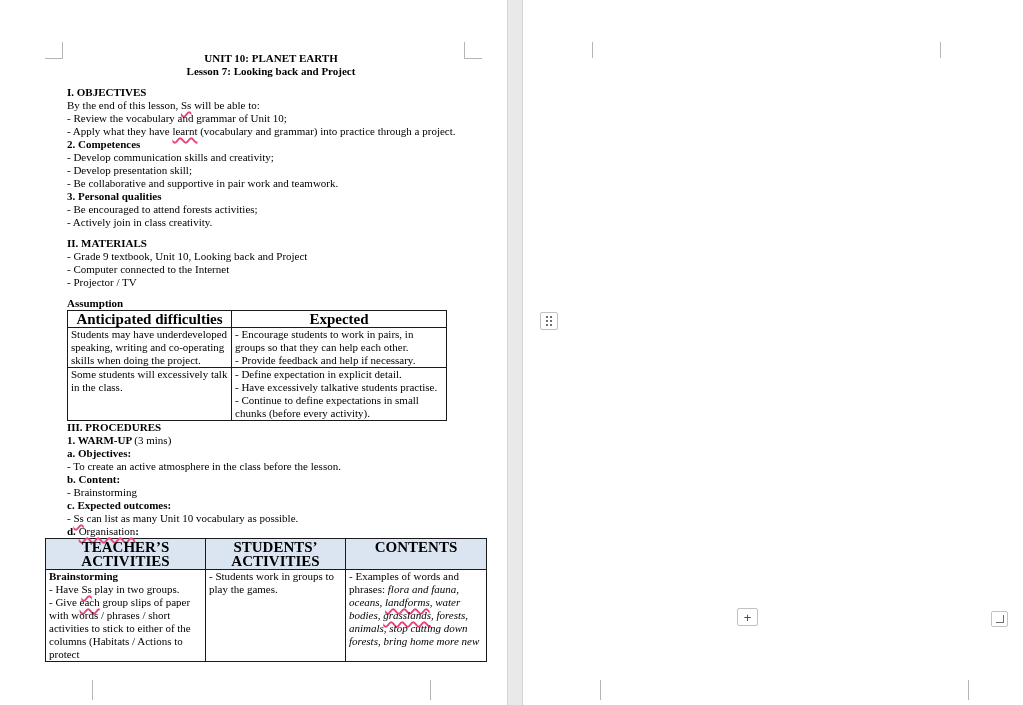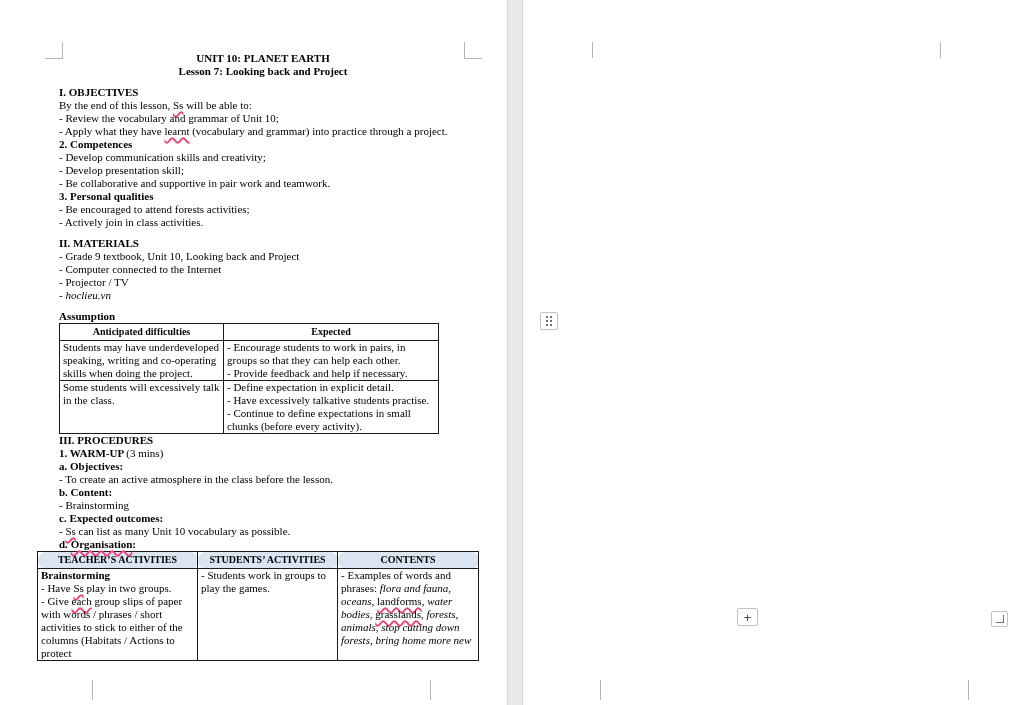--- a/index.html
+++ b/index.html
@@ -2,45 +2,45 @@
 <html style="--table-header-bg: #dbe5f1; --squiggle: #e8437a; --gutter: #e9e9e9; --crop-mark: #b5b5b5;"><head>
 <meta charset="utf-8">
 <style>
   html,body{margin:0;padding:0;}
   body{
     width:1023px;height:705px;overflow:hidden;background:#fff;
     font-family:"Liberation Serif","DejaVu Serif",serif;color:#000;
     position:relative;
   }
   .page{position:absolute;top:0;background:#fff;overflow:hidden;}
-  .p1{left:0;width:507px;height:705px;}
+  .p1{left:8px;width:507px;height:705px;}
   .p2{left:523px;width:500px;height:705px;}
   .gutter{position:absolute;left:507px;top:0;width:16px;height:705px;
     background:var(--gutter,#e9e9e9);
     border-left:1px solid #d4d4d4;border-right:1px solid #d4d4d4;box-sizing:border-box;}
   .content{position:absolute;top:0;}
   .c1{left:59px;width:408px;padding-top:52px;}
   .ln{font-size:11px;line-height:13px;min-height:13px;}
   .ctr{text-align:center;}
   .jst{text-align:justify;}
   .sp{height:8px;}
   span.b{font-weight:700;}
   span.i{font-style:italic;}
   span.m,span.bm,span.im{
     text-decoration-line:underline;text-decoration-style:wavy;
     text-decoration-color:var(--squiggle,#e8437a);
     text-decoration-thickness:1.5px;text-underline-offset:2px;}
-  span.bm{font-weight:700;}
-  span.im{}
+  span.bm{font-weight:400;}
+  span.im{font-style:italic;}
   table.tbl{border-collapse:collapse;table-layout:fixed;}
   table.tbl td,table.tbl th{border:1px solid #1a1a1a;vertical-align:top;padding:0 3px;box-sizing:border-box;}
-  table.tbl th{font-size:10px;line-height:14px;font-weight:700;text-align:center;padding:1px 2px;}
+  table.tbl th{font-size:15px;line-height:14px;font-weight:700;text-align:center;padding:1px 2px;}
   .tblA{width:379px;}
   .tblB{width:441px;margin-left:-22px;}
-  .hdrblue th{background:var(--table-header-bg,#dbe5f1);border-radius:8px;}
+  .hdrblue th{background:var(--table-header-bg,#dbe5f1);}
   td.minB{height:76px;}
   
   .uibtn{position:absolute;background:#fff;border:1px solid #c2c2c2;border-radius:2px;
     box-sizing:border-box;display:flex;align-items:center;justify-content:center;z-index:5;}
   .handleBtn{left:540px;top:312px;width:18px;height:18px;}
   .dots{width:2px;height:2px;background:#6e6e6e;
     box-shadow:4px 0 0 #6e6e6e,0 4px 0 #6e6e6e,4px 4px 0 #6e6e6e,0 8px 0 #6e6e6e,4px 8px 0 #6e6e6e;
     margin:-8px 0 0 -4px;}
   .plusBtn{left:737px;top:608px;width:21px;height:18px;
     font-family:"Liberation Sans","DejaVu Sans",sans-serif;font-size:13px;color:#4a4a4a;}
@@ -63,27 +63,26 @@
     <div class="ln"><span class="b">I. OBJECTIVES</span></div>
     <div class="ln"><span>By the end of this lesson, </span><span class="m">Ss</span><span> will be able to:</span></div>
     <div class="ln"><span>- Review the vocabulary and grammar of Unit 10;</span></div>
     <div class="ln jst"><span>- Apply what they have </span><span class="m">learnt</span><span> (vocabulary and grammar) into practice through a project.</span></div>
     <div class="ln"><span class="b">2. Competences</span></div>
     <div class="ln"><span>- Develop communication skills and creativity;</span></div>
     <div class="ln"><span>- Develop presentation skill;</span></div>
     <div class="ln"><span>- Be collaborative and supportive in pair work and teamwork.</span></div>
     <div class="ln"><span class="b">3. Personal qualities</span></div>
     <div class="ln"><span>- Be encouraged to attend forests activities;</span></div>
-    <div class="ln"><span>- Actively join in class activities.</span></div>
+    <div class="ln"><span>- Actively join in class creativity.</span></div>
     <div class="sp"></div>
     <div class="ln"><span class="b">II. MATERIALS</span></div>
     <div class="ln"><span>- Grade 9 textbook, Unit 10, Looking back and Project</span></div>
     <div class="ln"><span>- Computer connected to the Internet</span></div>
     <div class="ln"><span>- Projector / TV</span></div>
-    <div class="ln"><span>- </span><span class="i">hoclieu.vn</span></div>
     <div class="sp"></div>
     <div class="ln"><span class="b">Assumption</span></div>
 
     <table class="tbl tblA">
       <colgroup>
           <col style="width:164px">
           <col style="width:215px">
         </colgroup>
       <tbody>
           <tr>

